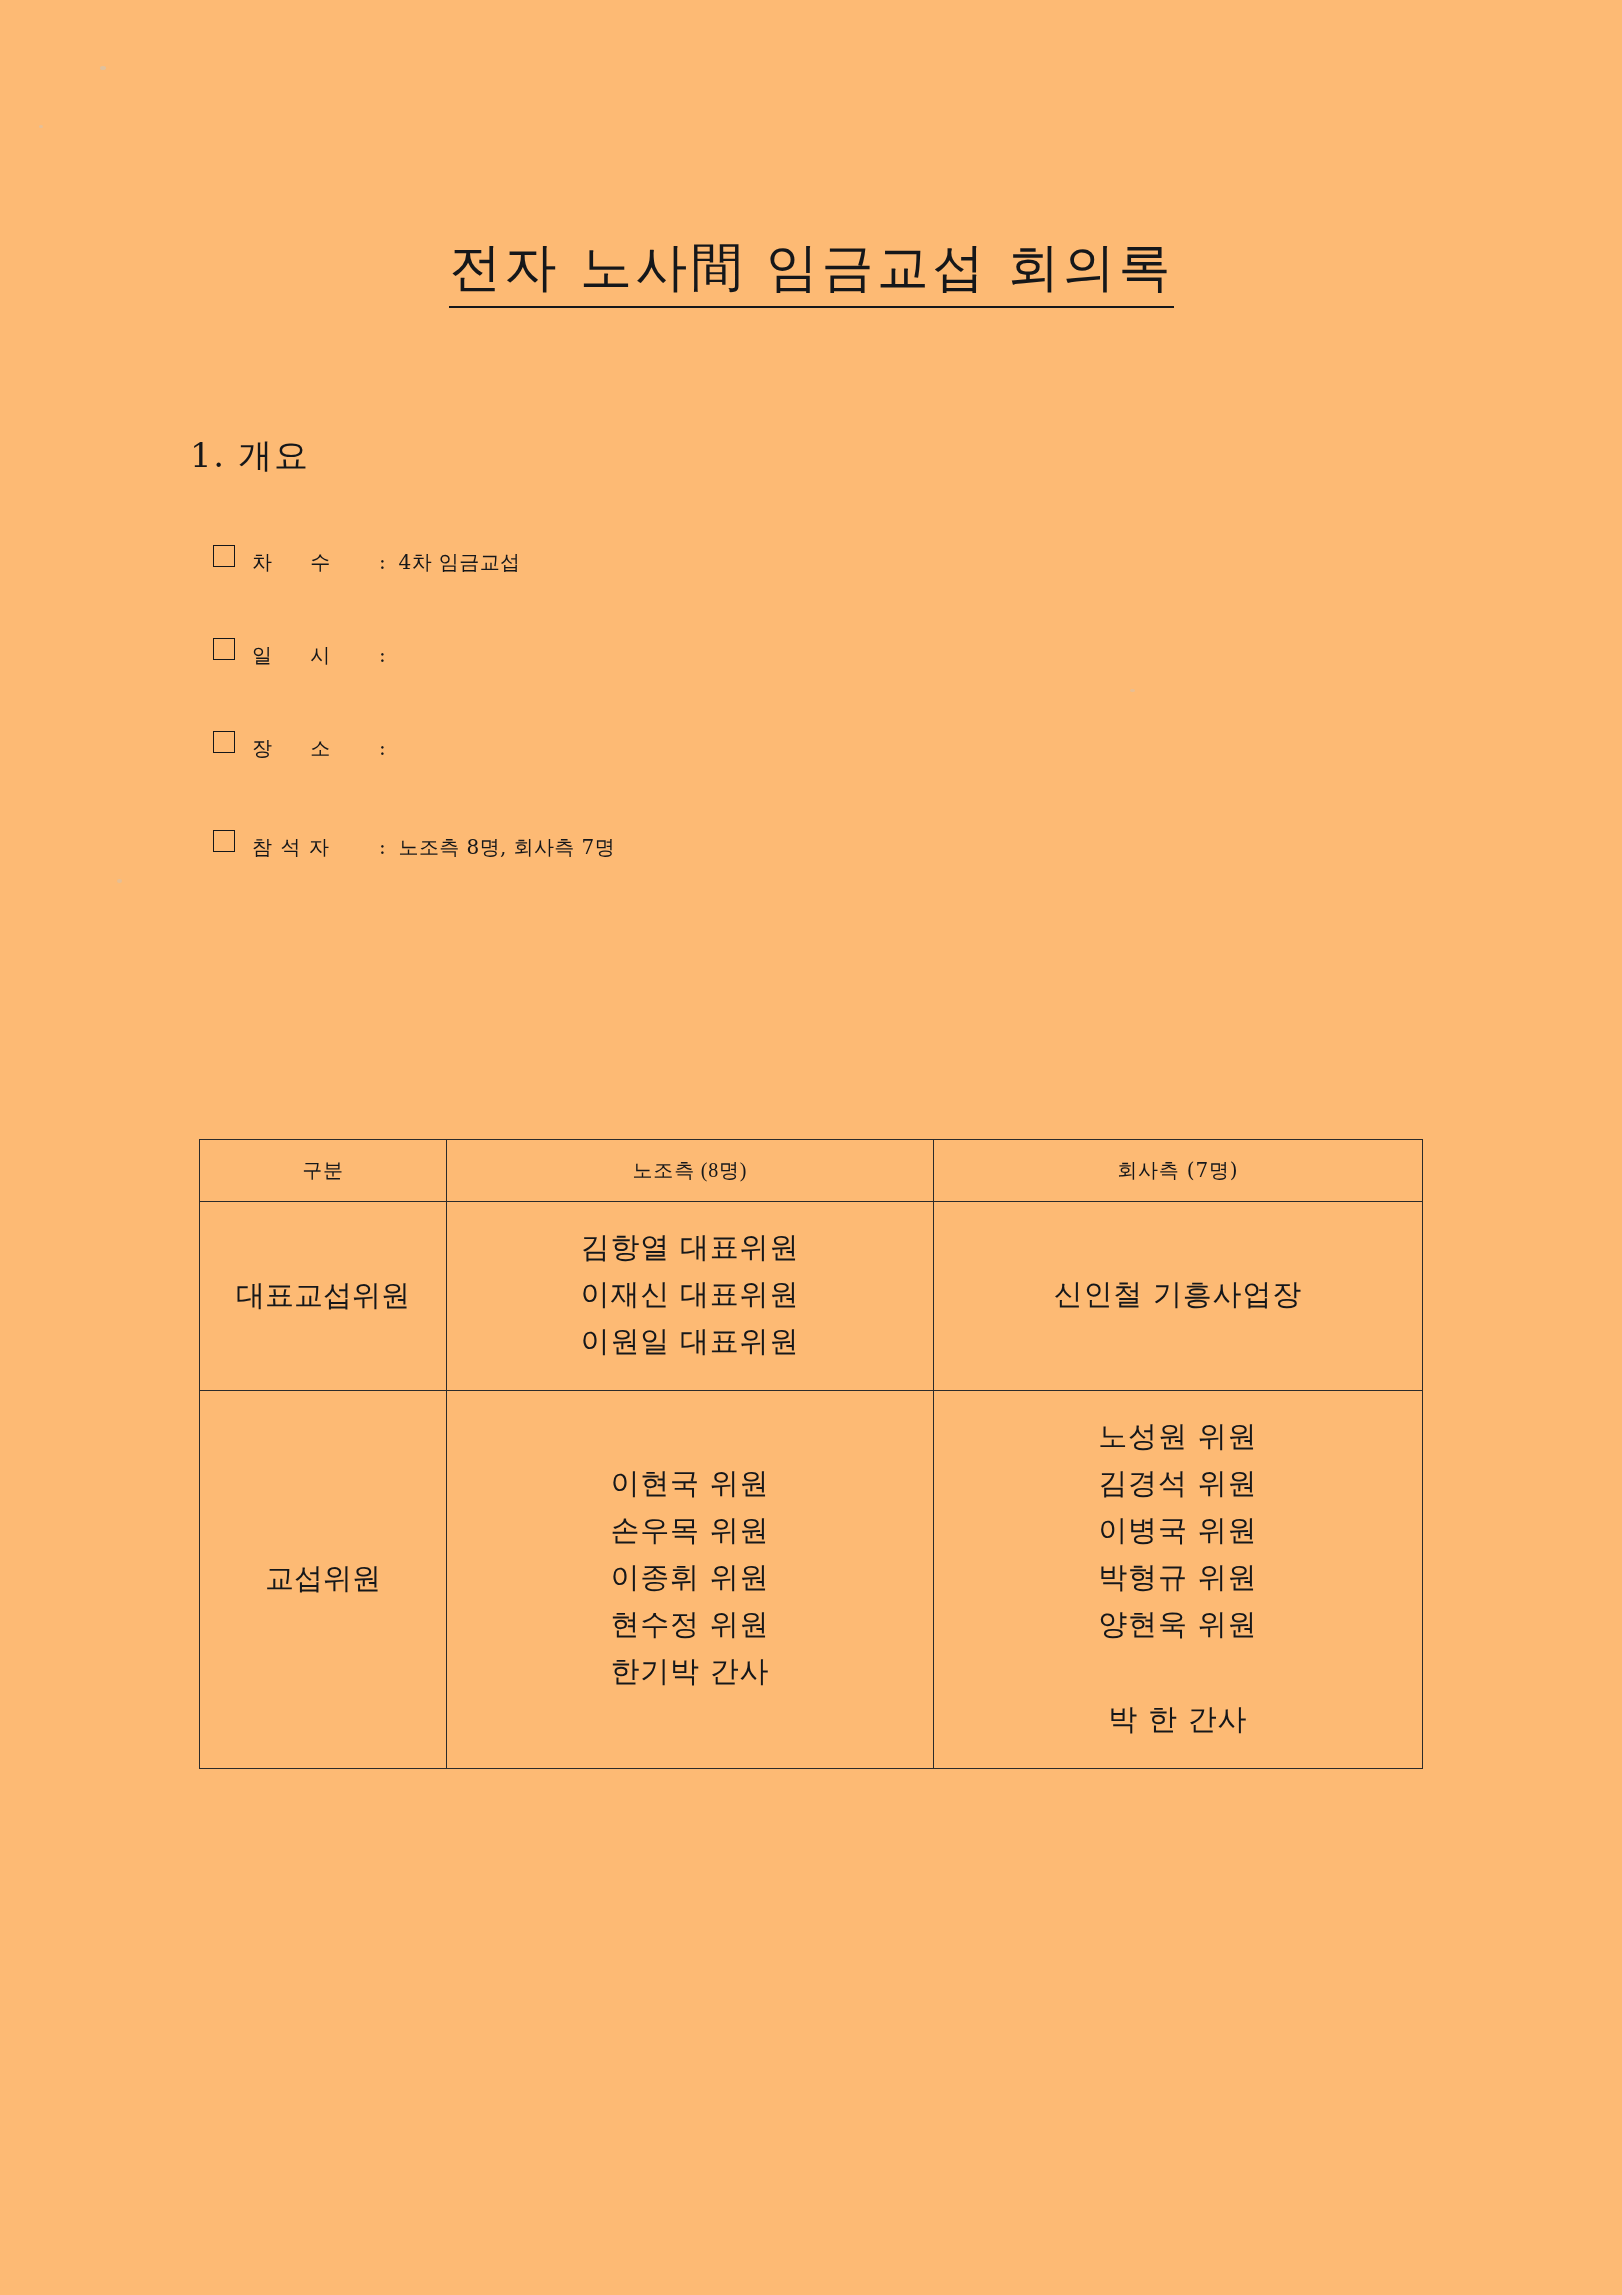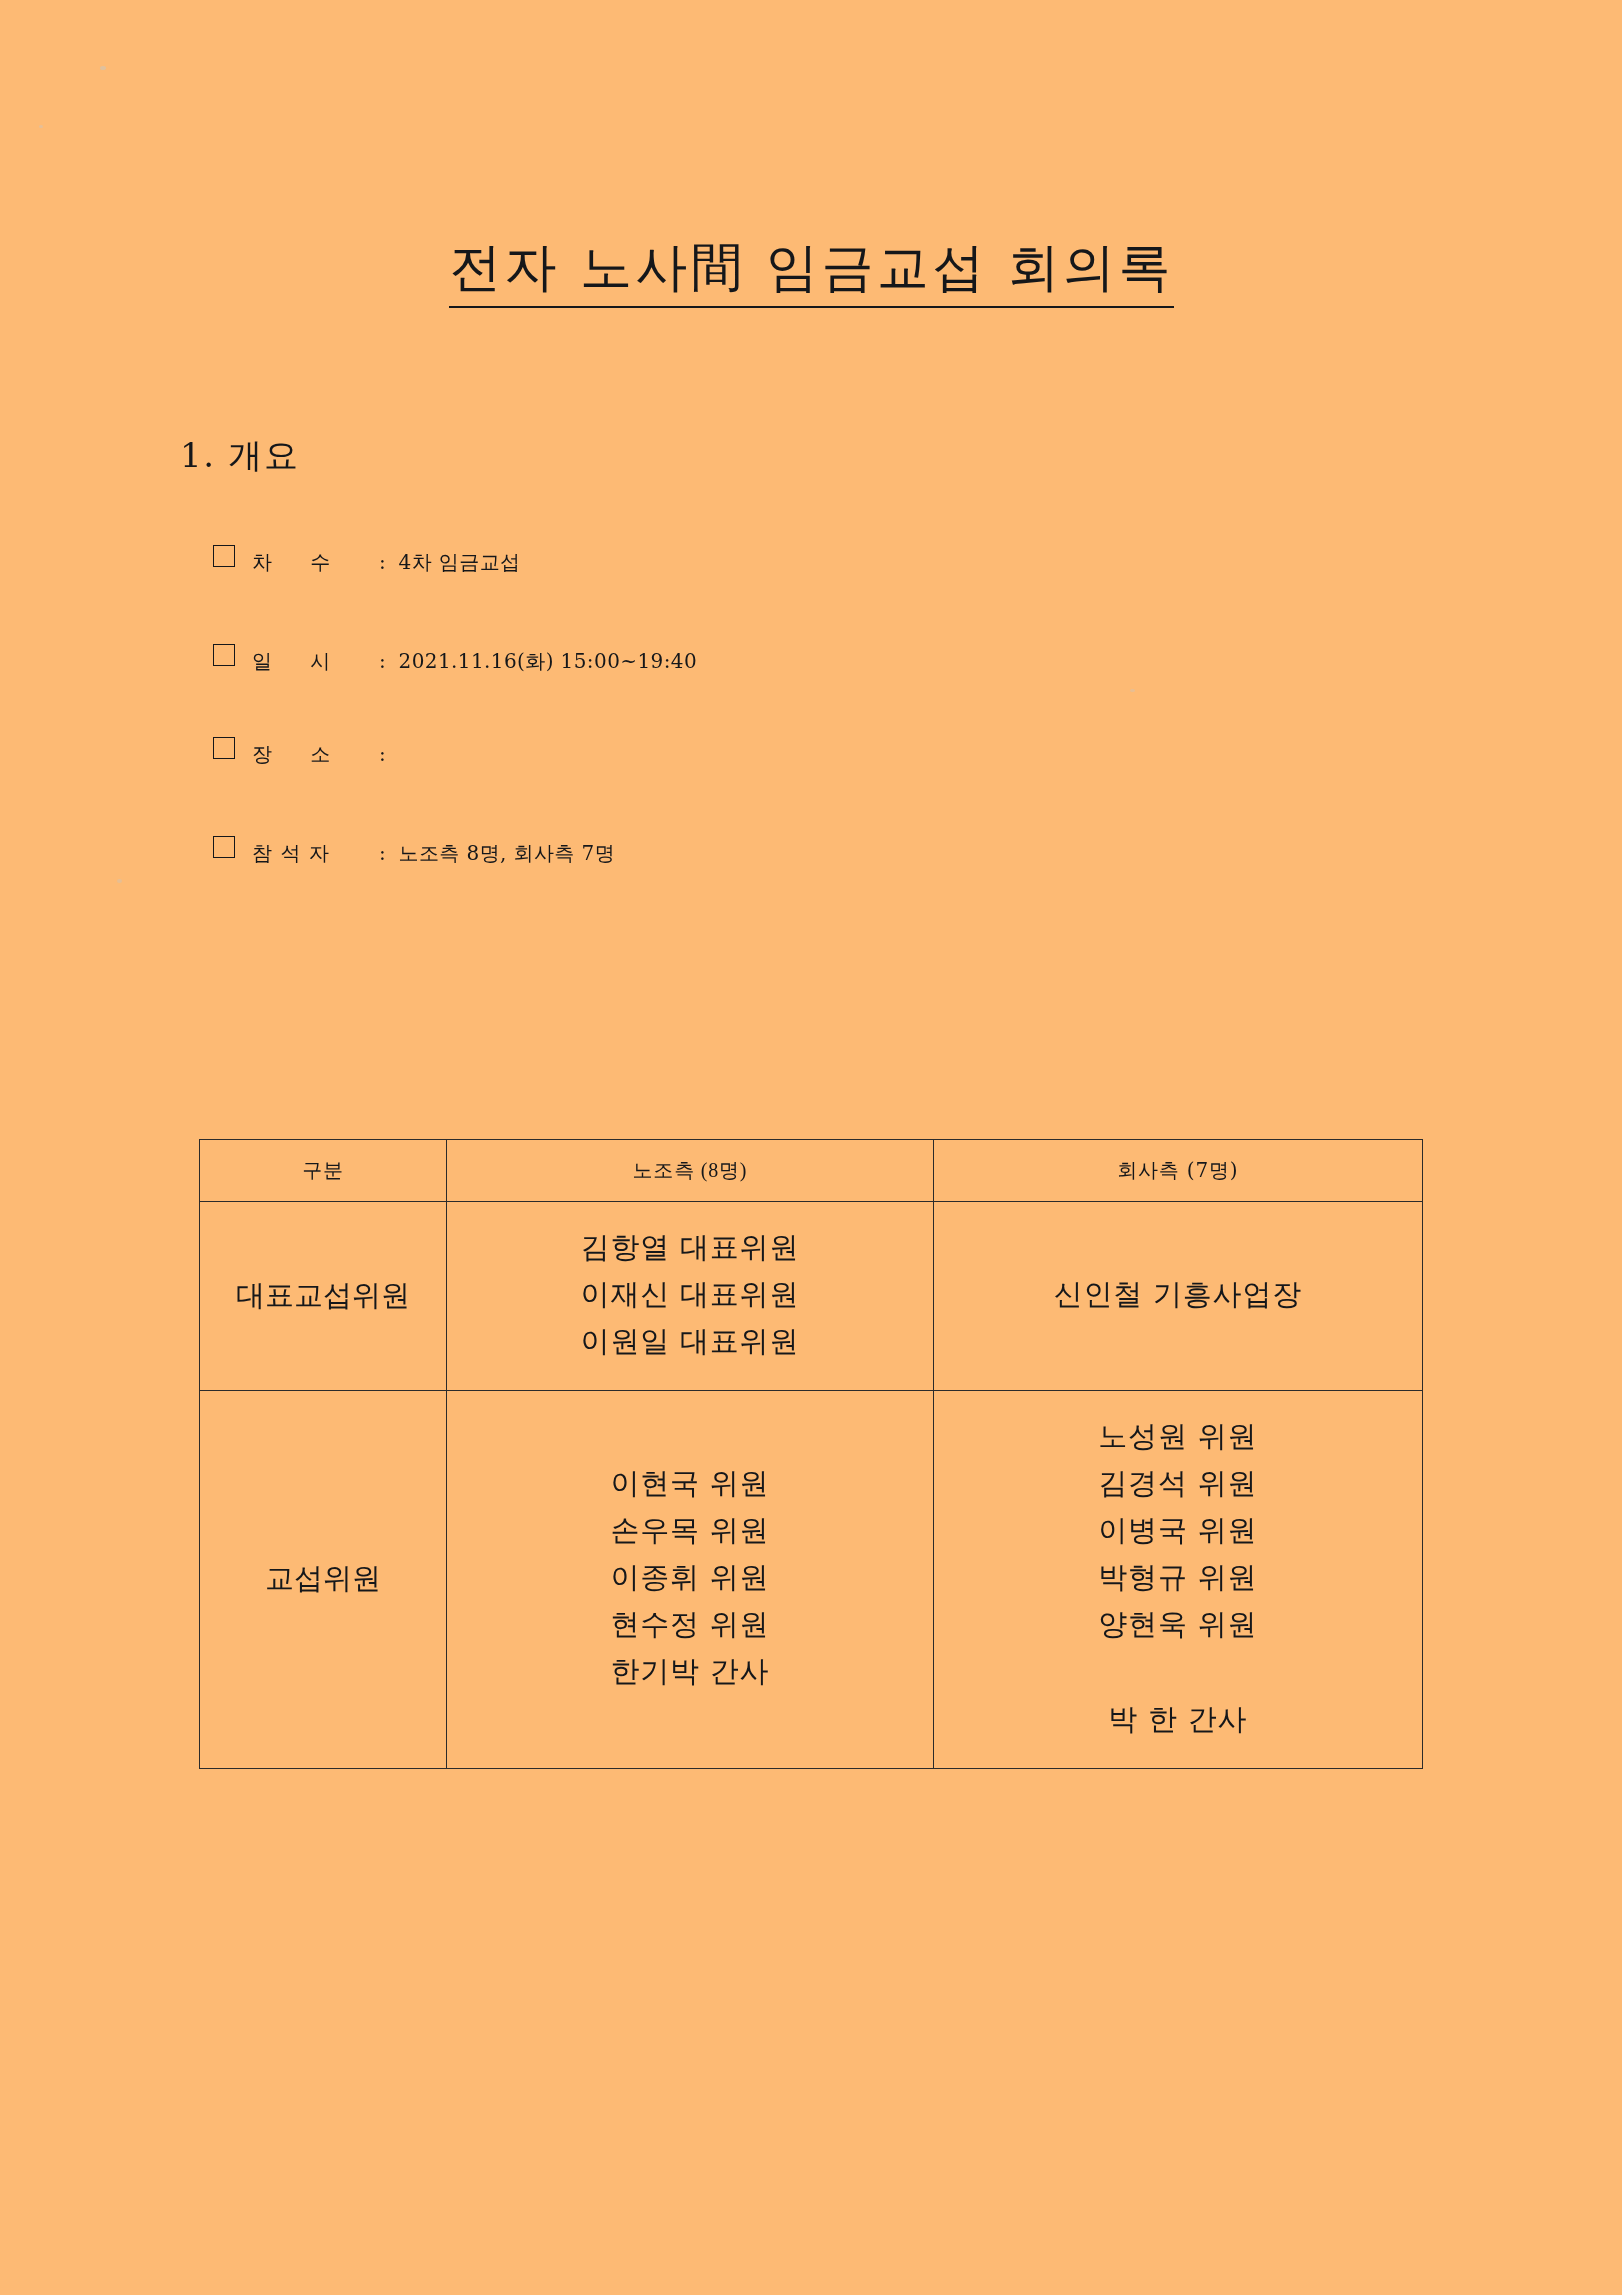--- a/index.html
+++ b/index.html
@@ -47,21 +47,21 @@
     font-weight: 400;
     color: #15171a;
   }
   .doc-title span.u {
     border-bottom: 2.5px solid #15171a;
     padding-bottom: 8.5px;
   }
 
   .section-heading {
     position: absolute;
-    left: 180px;
+    left: 190px;
     top: 433px;
     font-size: 34px;
     letter-spacing: 1.7px;
     color: #15171a;
   }
 
   .field-list {
     position: absolute;
     left: 213px;
     top: 541px;
@@ -161,21 +161,20 @@
       <span class="field-box"></span>
       <span class="field-label">차  수</span>
       <span class="field-colon">:</span>
       <span class="field-value">4차 임금교섭</span>
     </div>
 
     <div class="field-row">
       <span class="field-box"></span>
       <span class="field-label">일  시</span>
       <span class="field-colon">:</span>
-      <span class="field-value">2021.11.16(화) 15:00~19:40</span>
     </div>
 
     <div class="field-row">
       <span class="field-box"></span>
       <span class="field-label">장  소</span>
       <span class="field-colon">:</span>
     </div>
 
     <div class="field-row">
       <span class="field-box"></span>

